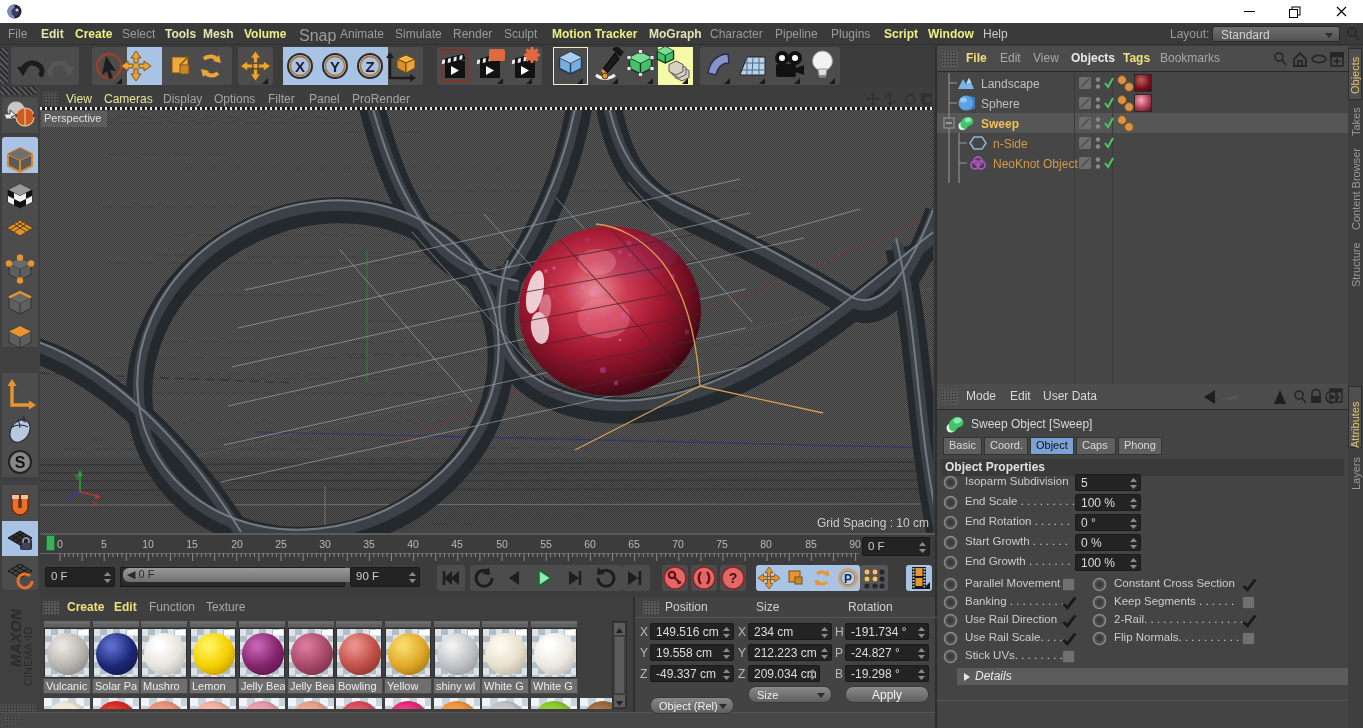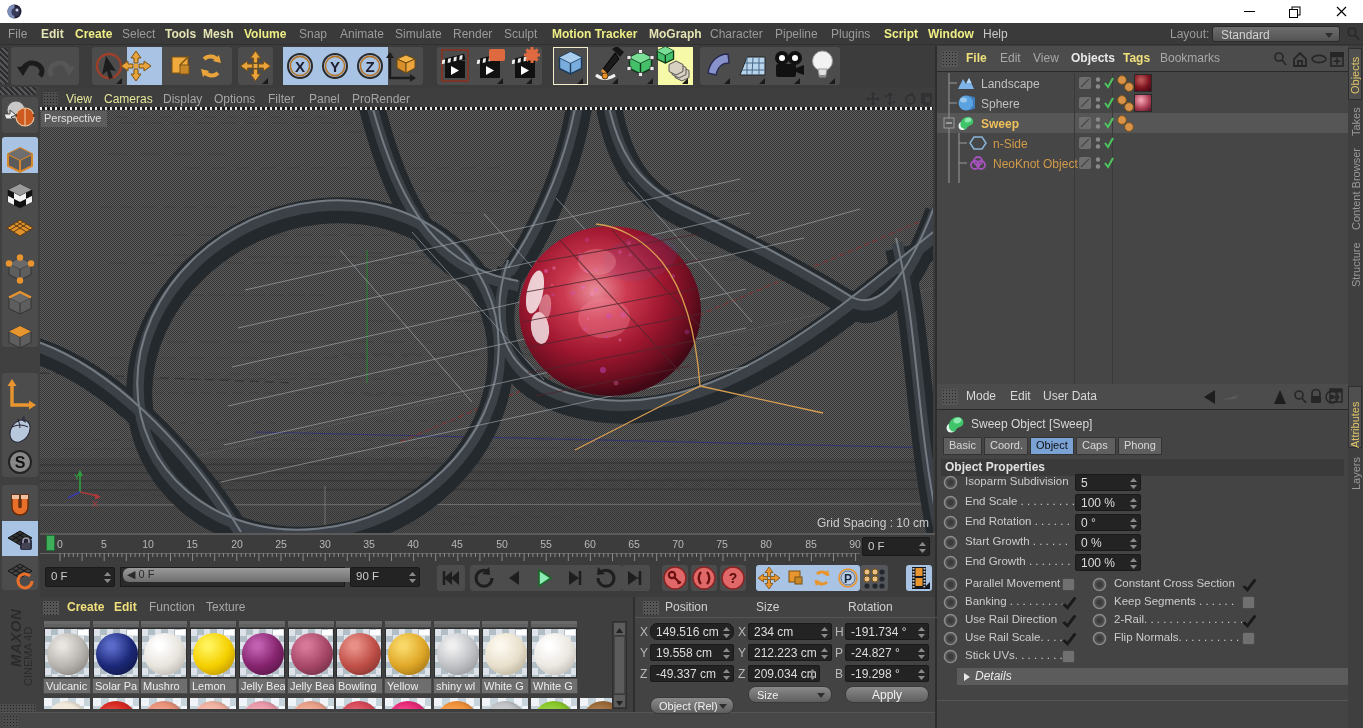--- a/index.html
+++ b/index.html
@@ -28,21 +28,21 @@
   </div>
 
   <div class="ab" id="menubar" style="left:0;top:23px;width:1363px;height:22px;background:#3a3a3a;border-bottom:1px solid #303030;">
     <div class="tx" style="top:4px;left:8px;  color:#9b9b9b;font-size:12px;">File</div>
     <div class="tx" style="top:4px;left:41px; color:#e4e4b4;font-size:12px;font-weight:bold;">Edit</div>
     <div class="tx" style="top:4px;left:75px; color:#efef86;font-size:12px;font-weight:bold;">Create</div>
     <div class="tx" style="top:4px;left:122px;color:#9b9b9b;font-size:12px;">Select</div>
     <div class="tx" style="top:4px;left:165px;color:#e4e4b4;font-size:12px;font-weight:bold;">Tools</div>
     <div class="tx" style="top:4px;left:203px;color:#e4e4b4;font-size:12px;font-weight:bold;">Mesh</div>
     <div class="tx" style="top:4px;left:244px;color:#efef86;font-size:12px;font-weight:bold;">Volume</div>
-    <div class="tx" style="top:4px;left:299px;color:#9b9b9b;font-size:12px;">Snap</div>
+    <div class="tx" style="top:4px;left:299px;color:#9b9b9b;font-size:16px;">Snap</div>
     <div class="tx" style="top:4px;left:340px;color:#9b9b9b;font-size:12px;">Animate</div>
     <div class="tx" style="top:4px;left:395px;color:#9b9b9b;font-size:12px;">Simulate</div>
     <div class="tx" style="top:4px;left:453px;color:#9b9b9b;font-size:12px;">Render</div>
     <div class="tx" style="top:4px;left:504px;color:#9b9b9b;font-size:12px;">Sculpt</div>
     <div class="tx" style="top:4px;left:552px;color:#efef86;font-size:12px;font-weight:bold;">Motion Tracker</div>
     <div class="tx" style="top:4px;left:649px;color:#e4e4b4;font-size:12px;font-weight:bold;">MoGraph</div>
     <div class="tx" style="top:4px;left:710px;color:#9b9b9b;font-size:12px;">Character</div>
     <div class="tx" style="top:4px;left:775px;color:#9b9b9b;font-size:12px;">Pipeline</div>
     <div class="tx" style="top:4px;left:831px;color:#9b9b9b;font-size:12px;">Plugins</div>
     <div class="tx" style="top:4px;left:884px;color:#efef86;font-size:12px;font-weight:bold;">Script</div>
@@ -1482,21 +1482,21 @@
     </div>
   </div>
 
   <div class="ab" style="left:633px;top:597px;width:302px;height:115px;border-left:2px solid #2e2e2e;">
     <div class="ab" style="left:8px;top:4px;width:16px;height:14px;background-color:#555555;background-image:radial-gradient(#262626 0.9px, transparent 1px);background-size:3px 3px;"></div>
     <div class="tx" style="left:30px;top:3px;color:#d0d0d0;font-size:12px;">Position</div>
     <div class="tx" style="left:121px;top:3px;color:#d0d0d0;font-size:12px;">Size</div>
     <div class="tx" style="left:213px;top:3px;color:#d0d0d0;font-size:12px;">Rotation</div>
     <div class="ab" style="left:0px;top:20px;width:302px;height:1px;background:#555;"></div>
     <div class="tx" style="left:5px;top:28px;color:#b8b8b8;font-size:12px;">X</div>
-        <div class="ab" style="left:15px;top:26px;width:84px;height:17px;background:#232323;border:1px solid #1a1a1a;border-radius:7px;text-align:right;">
+        <div class="ab" style="left:15px;top:26px;width:84px;height:17px;background:#232323;border:1px solid #1a1a1a;border-radius:2px;text-align:right;">
           <div class="tx" style="left:5px;top:1px;color:#dddddd;font-size:12px;">149.516 cm</div>
           <svg class="ab" style="right:2px;top:2px;" width="9" height="13" viewBox="0 0 9 13">
           <path d="M4.5 1 L8 5 H1 Z M4.5 12 L1 8 H8 Z" fill="#8a8a8a"></path>
         </svg>
         </div>
 <div class="tx" style="left:103px;top:28px;color:#b8b8b8;font-size:12px;">X</div>
         <div class="ab" style="left:113px;top:26px;width:84px;height:17px;background:#232323;border:1px solid #1a1a1a;border-radius:2px;">
           <div class="tx" style="left:5px;top:1px;color:#dddddd;font-size:12px;">234 cm</div>
           <svg class="ab" style="right:2px;top:2px;" width="9" height="13" viewBox="0 0 9 13">
           <path d="M4.5 1 L8 5 H1 Z M4.5 12 L1 8 H8 Z" fill="#8a8a8a"></path>

